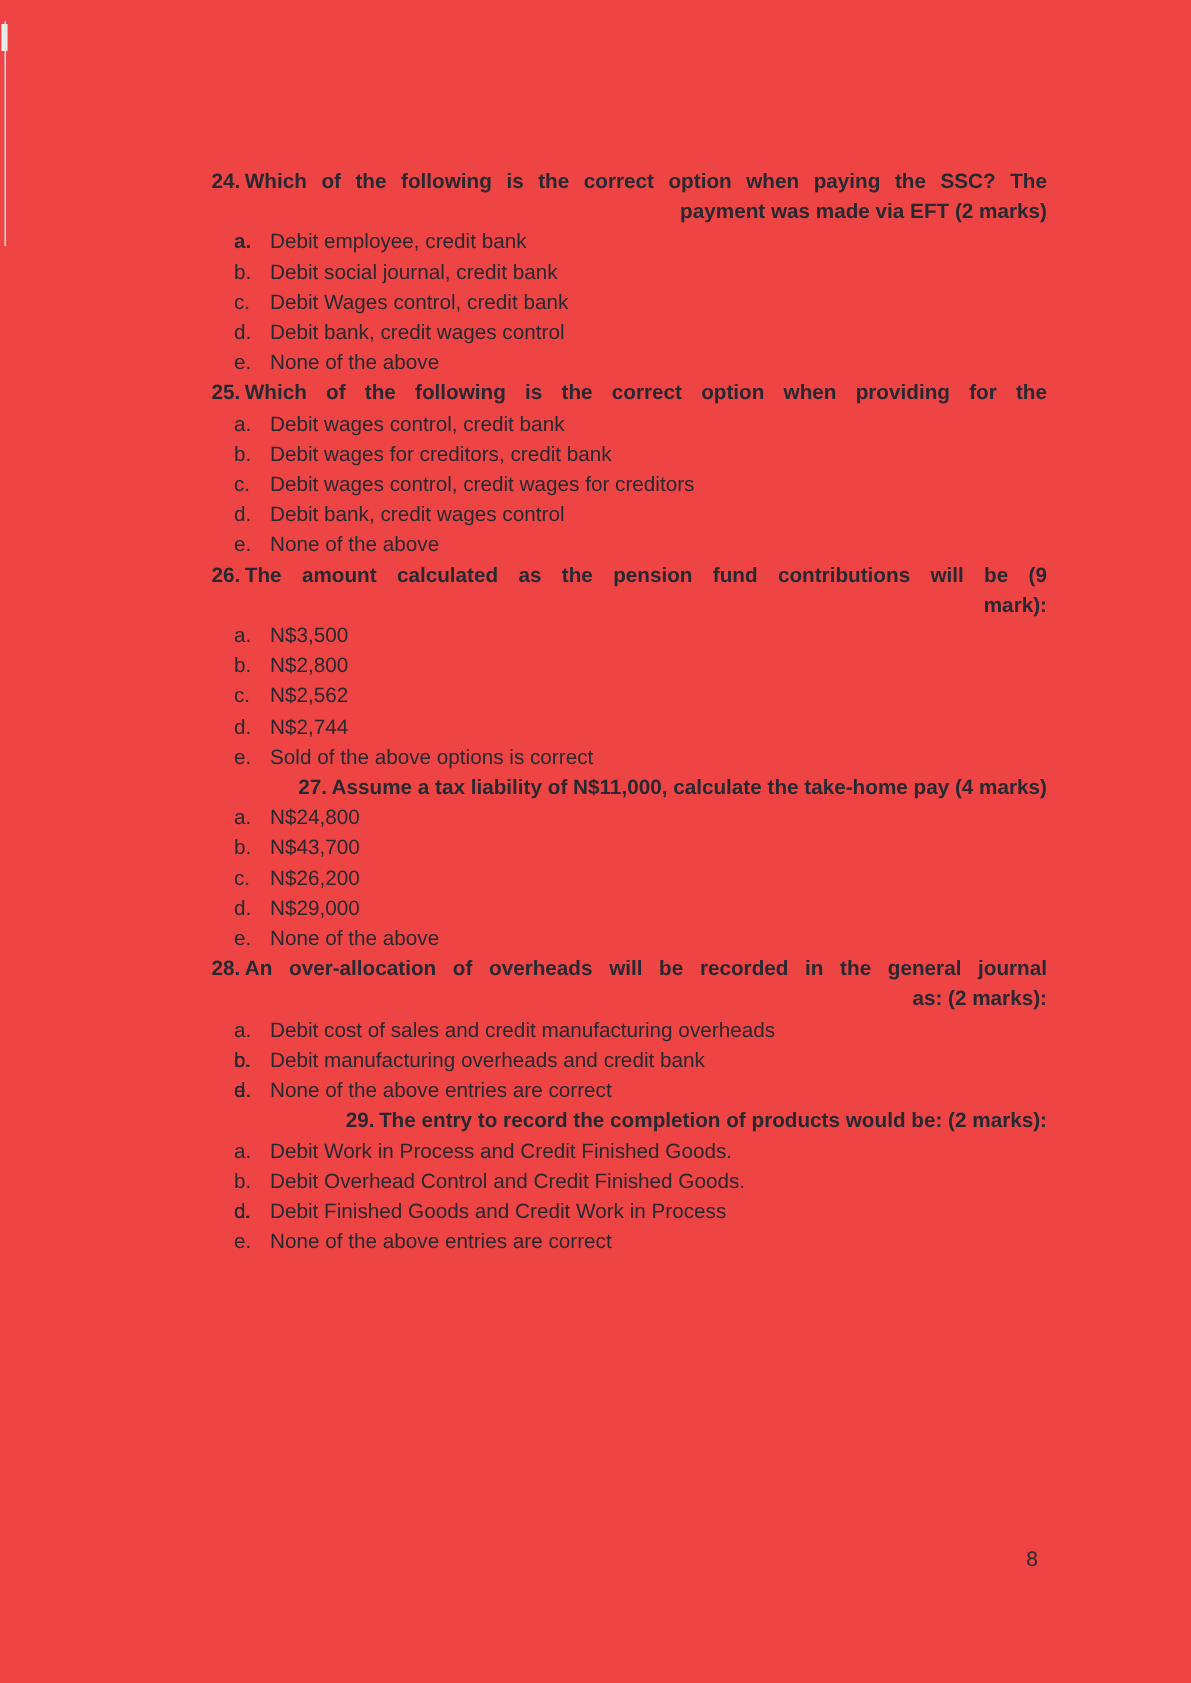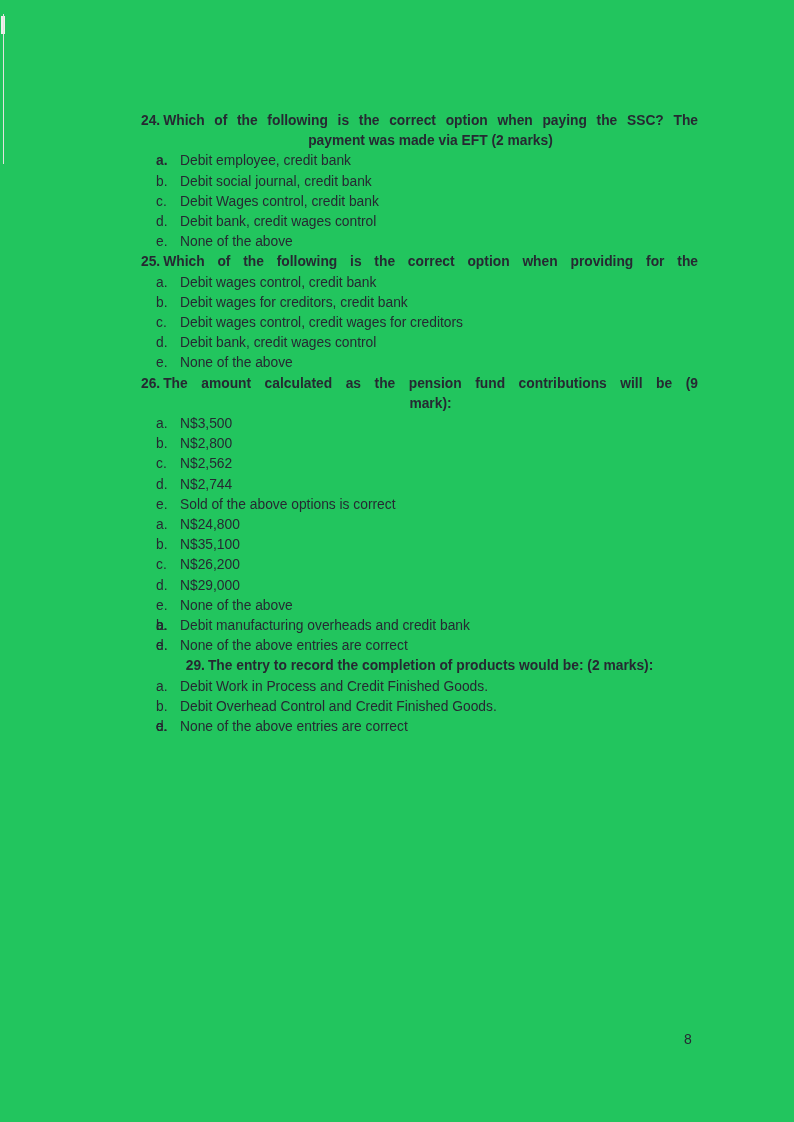--- a/index.html
+++ b/index.html
@@ -4,21 +4,21 @@
 <style>
   html, body {
     margin: 0;
     padding: 0;
     background: #ffffff;
   }
   .page {
     position: relative;
     width: 794px;
     height: 1122px;
-    background: #22c55e;
+    background: #ef4444;
     overflow: hidden;
     font-family: "Liberation Sans", "DejaVu Sans", sans-serif;
     color: #262932;
   }
   .scan-line {
     position: absolute;
     left: 3px;
     top: 14px;
     width: 1px;
     height: 150px;
@@ -35,21 +35,21 @@
   .content {
     position: absolute;
     left: 141px;
     top: 111px;
     width: 557px;
     font-size: 13.8px;
     line-height: 20.2px;
   }
   .question { margin: 0; }
   .q-heading { margin: 0; font-weight: bold; }
-  .q-line { text-align: center; }
+  .q-line { text-align: right; }
   .q-line.stretch {
     text-align: justify;
     text-align-last: justify;
   }
   .q-line.cont { padding-left: 22px; }
   .q-num { padding-right: 3px; }
   .option {
     position: relative;
     padding-left: 39px;
   }
@@ -168,51 +168,60 @@
     <span class="opt-text">N$2,744</span>
   </div>
 
   <div class="option">
     <span class="opt-letter">e.</span>
     <span class="opt-text">Sold of the above options is correct</span>
   </div>
 </div>
 
   <div class="question">
+    <div class="q-heading">
+  <div class="q-line"><span class="q-num">27.</span><span class="q-text">Assume a tax liability of N$11,000, calculate the take-home pay (4 marks)</span></div>
+</div>
 
   <div class="option">
     <span class="opt-letter">a.</span>
     <span class="opt-text">N$24,800</span>
   </div>
 
   <div class="option">
     <span class="opt-letter">b.</span>
-    <span class="opt-text">N$35,100</span>
+    <span class="opt-text">N$43,700</span>
   </div>
 
   <div class="option">
     <span class="opt-letter">c.</span>
     <span class="opt-text">N$26,200</span>
   </div>
 
   <div class="option">
     <span class="opt-letter">d.</span>
     <span class="opt-text">N$29,000</span>
   </div>
 
   <div class="option">
     <span class="opt-letter">e.</span>
     <span class="opt-text">None of the above</span>
   </div>
 </div>
 
   <div class="question">
-
-  <div class="option">
-    <span class="opt-letter">a.</span>
+    <div class="q-heading">
+  <div class="q-line stretch"><span class="q-num">28.</span><span class="q-text">An over-allocation of overheads will be recorded in the general journal</span></div>
+
+  <div class="q-line cont"><span class="q-text">as: (2 marks):</span></div>
+</div>
+
+  <div class="option">
+    <span class="opt-letter">a.</span>
+    <span class="opt-text">Debit cost of sales and credit manufacturing overheads</span>
   </div>
 
   <div class="option">
     <span class="opt-letter">b.</span>
   </div>
 
   <div class="option">
     <span class="opt-letter">c.</span>
     <span class="opt-text">Debit manufacturing overheads and credit bank</span>
   </div>
@@ -241,20 +250,21 @@
     <span class="opt-letter">b.</span>
     <span class="opt-text">Debit Overhead Control and Credit Finished Goods.</span>
   </div>
 
   <div class="option">
     <span class="opt-letter">c.</span>
   </div>
 
   <div class="option">
     <span class="opt-letter">d.</span>
+    <span class="opt-text">Debit Finished Goods and Credit Work in Process</span>
   </div>
 
   <div class="option">
     <span class="opt-letter">e.</span>
     <span class="opt-text">None of the above entries are correct</span>
   </div>
 </div>
 </div>
 
   <div class="page-number">8</div>

